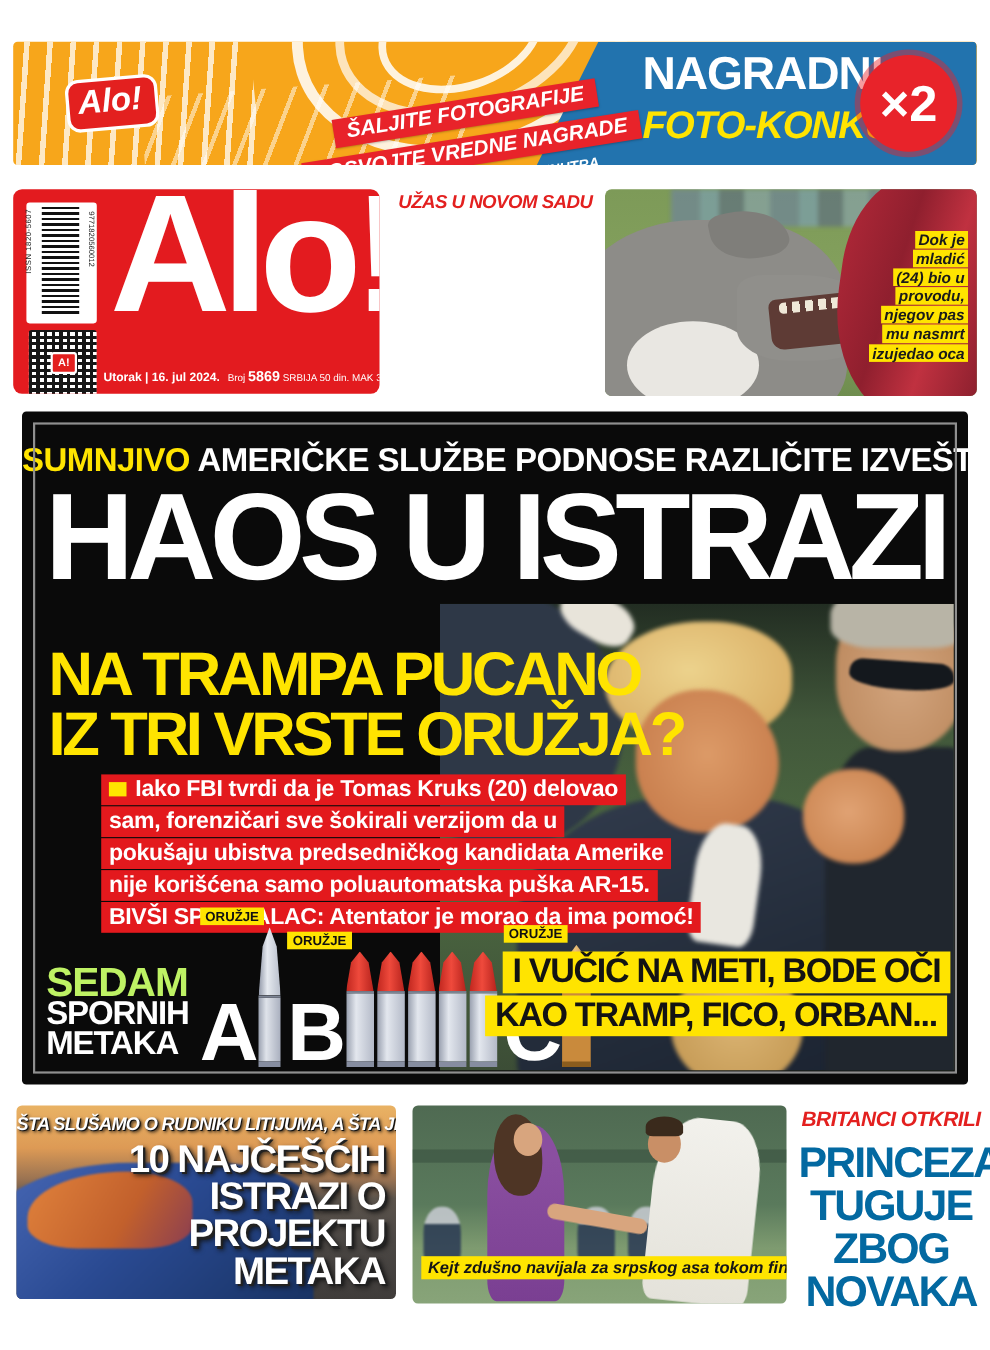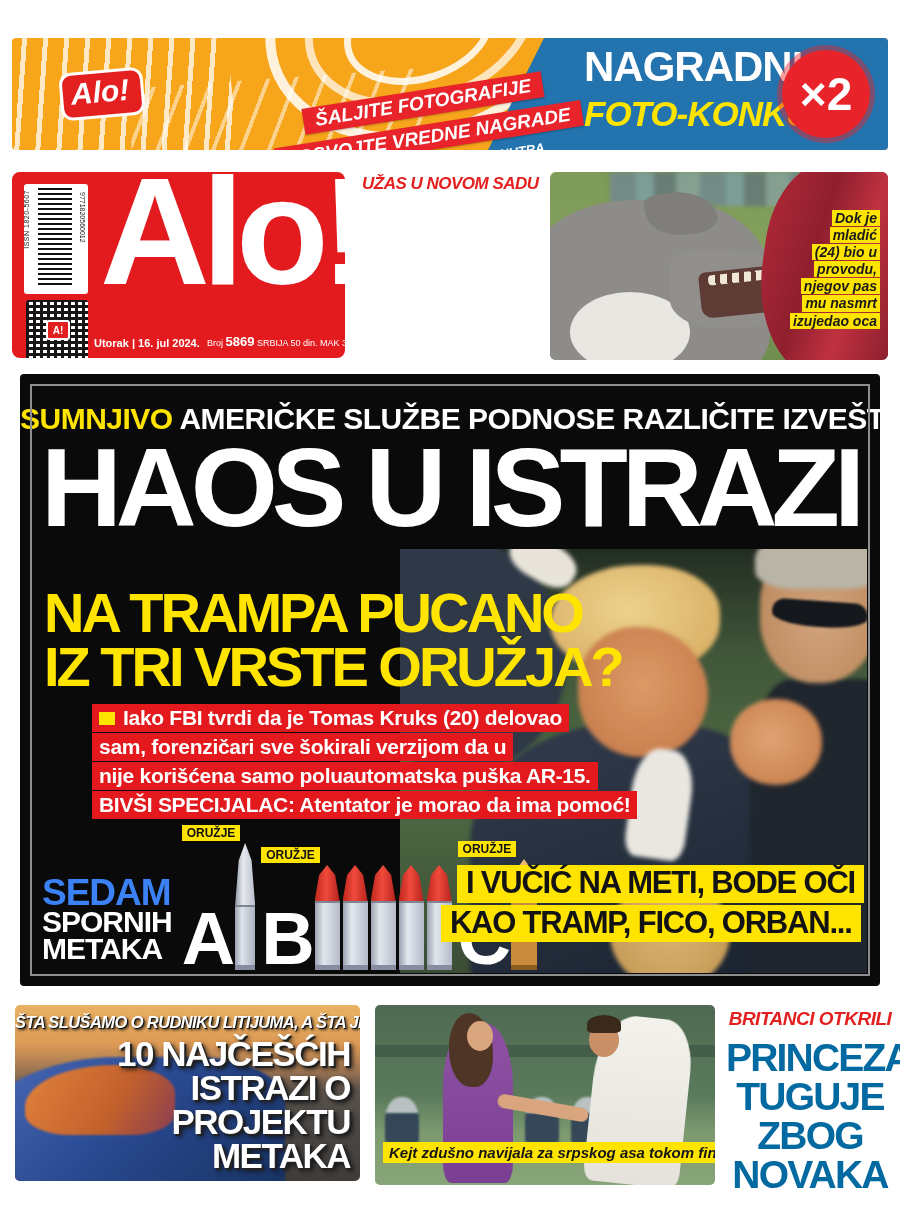--- a/index.html
+++ b/index.html
@@ -73,21 +73,21 @@
   .tp-aghair{left:355px;top:-20px;width:130px;height:60px;background:#b8b4a6;border-radius:50% 50% 30% 30%;}
   .tp-shades{left:372px;top:52px;width:96px;height:26px;background:#14181d;border-radius:12px 14px 45% 45%;transform:rotate(4deg);filter:blur(1px);}
   .tp-agbody{left:350px;top:130px;width:140px;height:300px;background:#20262e;border-radius:30% 20% 0 0;}
   .tp-bun{left:210px;top:330px;width:120px;height:110px;background:radial-gradient(ellipse at 50% 40%,#dcb675 0%,#c59a55 80%);border-radius:50%;}
   .subhead{position:absolute;left:24px;top:212px;color:#ffe400;font-weight:700;font-size:56px;letter-spacing:-3px;line-height:.96;z-index:3;white-space:nowrap;}
   .bodycopy{position:absolute;left:24px;top:330px;z-index:3;width:470px;margin-left:48px;}
   .bodycopy .bl{display:inline-block;background:#e3191d;color:#fff;font-weight:700;font-size:21px;line-height:1.1;padding:2px 7px 3px 7px;margin-bottom:1px;letter-spacing:-0.3px;white-space:nowrap;}
   .marker{display:inline-block;width:16px;height:13px;background:#ffe400;margin-right:8px;}
   .bottomstrip{position:absolute;left:22px;bottom:16px;display:flex;align-items:flex-end;gap:6px;z-index:3;}
   .seven{line-height:.88;margin-bottom:8px;margin-right:4px;}
-  .seven .y{color:#3b82f6;font-weight:700;font-size:37px;letter-spacing:-1px;}
+  .seven .y{color:#bef264;font-weight:700;font-size:37px;letter-spacing:-1px;}
   .seven .w{color:#fff;font-weight:700;font-size:30px;letter-spacing:-1px;}
   .wgroup{display:flex;flex-direction:column;align-items:flex-start;}
   .wtag{background:#ffe400;color:#111;font-weight:700;font-size:12px;padding:1px 5px;margin-bottom:2px;}
   .wrow{display:flex;align-items:flex-end;gap:3px;}
   .wletter{color:#fff;font-weight:700;font-size:74px;line-height:.82;letter-spacing:-3px;}
   .bullet{position:relative;display:flex;flex-direction:column;align-items:center;}
   .btip{width:100%;clip-path:polygon(50% 0%,82% 28%,100% 100%,0% 100%,18% 28%);}
   .bcase{width:100%;}
   .bA .btip{height:62px;background:linear-gradient(90deg,#8f96a6,#e6eaf0 40%,#b9bfcc);}
   .bA .bcase{height:58px;background:linear-gradient(90deg,#9aa1b0,#dfe3ea 35%,#aab0bf);border-top:2px solid #7c8494;border-bottom:5px solid #868da0;}
@@ -209,20 +209,21 @@
   <div class="subhead">
     <div>NA TRAMPA PUCANO</div>
     <div>IZ TRI VRSTE ORUŽJA?</div>
   </div>
 
   <div class="bodycopy">
     <div>
       <span class="bl"><span class="marker"></span><span>Iako FBI tvrdi da je Tomas Kruks (20) delovao</span></span>
     </div>
     <div><span class="bl">sam, forenzičari sve šokirali verzijom da u</span></div>
+    <div><span class="bl">pokušaju ubistva predsedničkog kandidata Amerike</span></div>
     <div><span class="bl">nije korišćena samo poluautomatska puška AR-15.</span></div>
     <div><span class="bl">BIVŠI SPECIJALAC: Atentator je morao da ima pomoć!</span></div>
   </div>
 
   <div class="bottomstrip">
     <div class="seven">
       <div class="y">SEDAM</div>
       <div class="w">SPORNIH</div>
       <div class="w">METAKA</div>
     </div>

